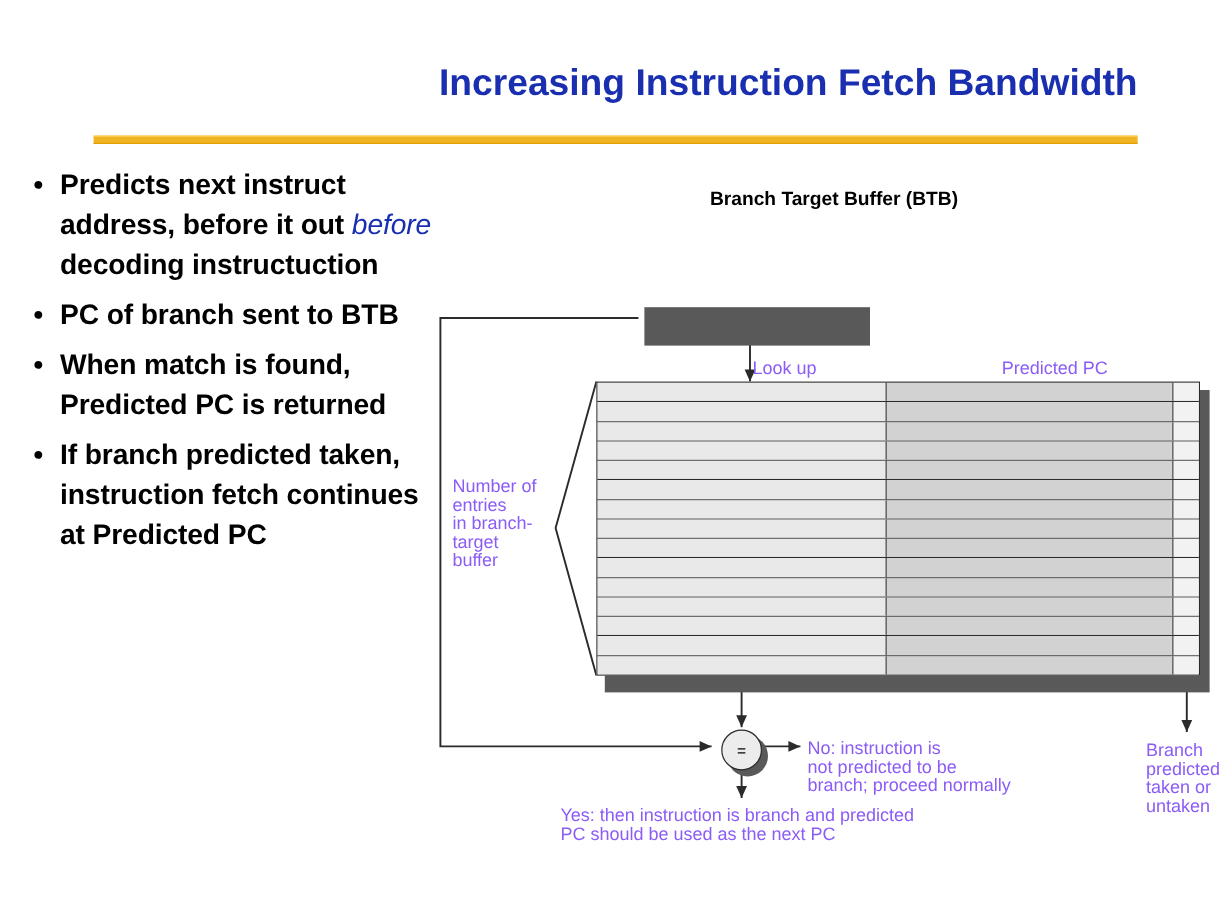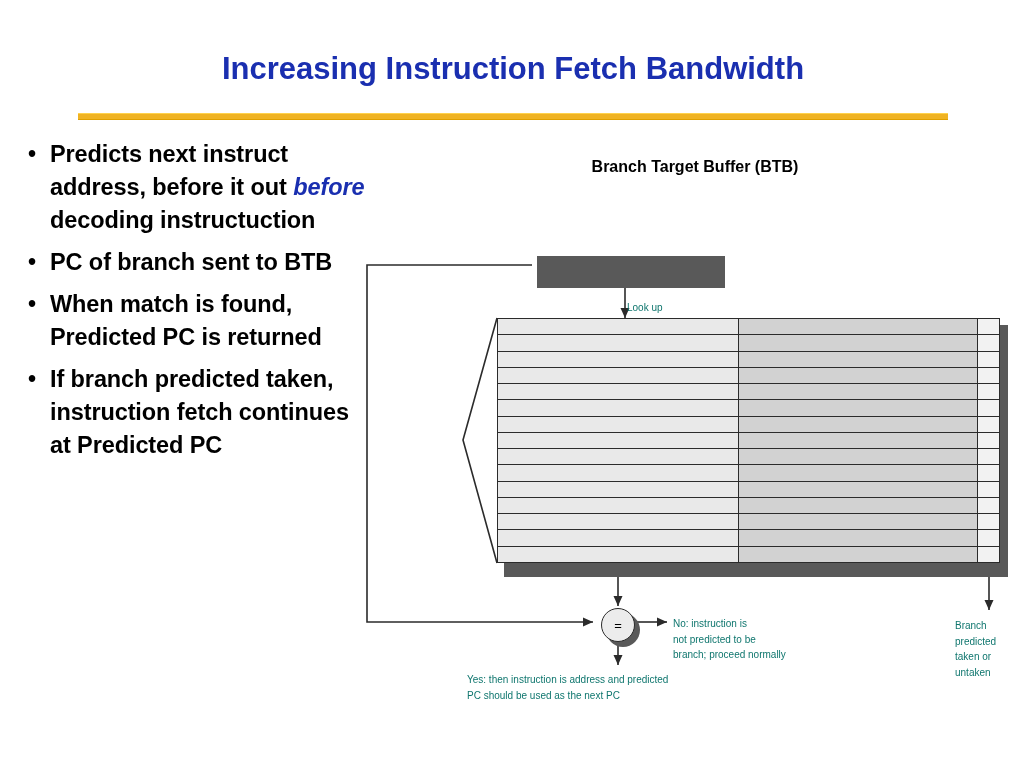--- a/index.html
+++ b/index.html
@@ -15,21 +15,21 @@
     font-family: "Liberation Sans", sans-serif;
     color: #000000;
   }
 
   
   #slide-title {
     position: absolute;
     left: 78px;
     top: 50px;
     width: 870px;
-    text-align: center;
+    text-align: right;
     font-size: 31px;
     font-weight: bold;
     color: #1a2fb0;
     letter-spacing: 0px;
     line-height: 38px;
   }
   #title-rule {
     position: absolute;
     left: 78px;
     top: 113px;
@@ -65,21 +65,21 @@
     flex: 1 1 auto;
     font-size: 23.5px;
     line-height: 33px;
     font-weight: bold;
     color: #000000;
     letter-spacing: -0.1px;
   }
   .em-blue {
     color: #1a2fb0;
     font-style: italic;
-    font-weight: bold;
+    font-weight: normal;
   }
 
   
   #diagram {
     position: absolute;
     left: 355px;
     top: 140px;
     width: 669px;
     height: 580px;
   }
@@ -89,23 +89,23 @@
     top: 18px;
     width: 600px;
     text-align: center;
     font-size: 16px;
     font-weight: bold;
     color: #000;
   }
 
   .dlabel {
     position: absolute;
-    font-size: 10px;
+    font-size: 15px;
     line-height: 15.5px;
-    color: #0f766e;
+    color: #8b5cf6;
     white-space: pre-line;
   }
 
   
   #pc-box-shadow {
     position: absolute;
     left: 182px;
     top: 116px;
     width: 188px;
     height: 32px;
@@ -263,20 +263,26 @@
       <path d="M634,431 L634,470"></path>
       <path d="M634,470 l-4.5,-10 l9,0 z" fill="#2b2b2b" stroke="none"></path>
 
       <path d="M142,178 L108,300 L142,423"></path>
     </g>
   </svg>
 
   <div id="pc-box-shadow"></div>
 
   <div class="dlabel" style="left:272px; top:160px;">Look up</div>
+  <div class="dlabel" style="left:404px; top:160px; width:240px; text-align:center;">Predicted PC</div>
+  <div class="dlabel" style="left:22px; top:258px; width:82px;">Number of
+entries
+in branch-
+target
+buffer</div>
 
   <div id="btb-shadow"></div>
   <div id="btb-table">
     <div class="btb-row">
         <div class="cell-tag"></div>
         <div class="cell-pred"></div>
         <div class="cell-flag"></div>
       </div>
     <div class="btb-row">
         <div class="cell-tag"></div>
@@ -351,20 +357,20 @@
   </div>
 
   <div id="cmp-shadow"></div>
   <div id="cmp-circle">
     <span>=</span>
   </div>
 
   <div class="dlabel" style="left:318px; top:476px; width:210px;">No:  instruction is
 not predicted to be
 branch; proceed normally</div>
-  <div class="dlabel" style="left:112px; top:532px; width:330px;">Yes:  then instruction is address and predicted
+  <div class="dlabel" style="left:112px; top:532px; width:330px;">Yes:  then instruction is branch and predicted
 PC should be used as the next PC</div>
   <div class="dlabel" style="left:600px; top:478px; width:64px;">Branch
 predicted
 taken or
 untaken</div>
 
 </div>
 
 </body></html>

